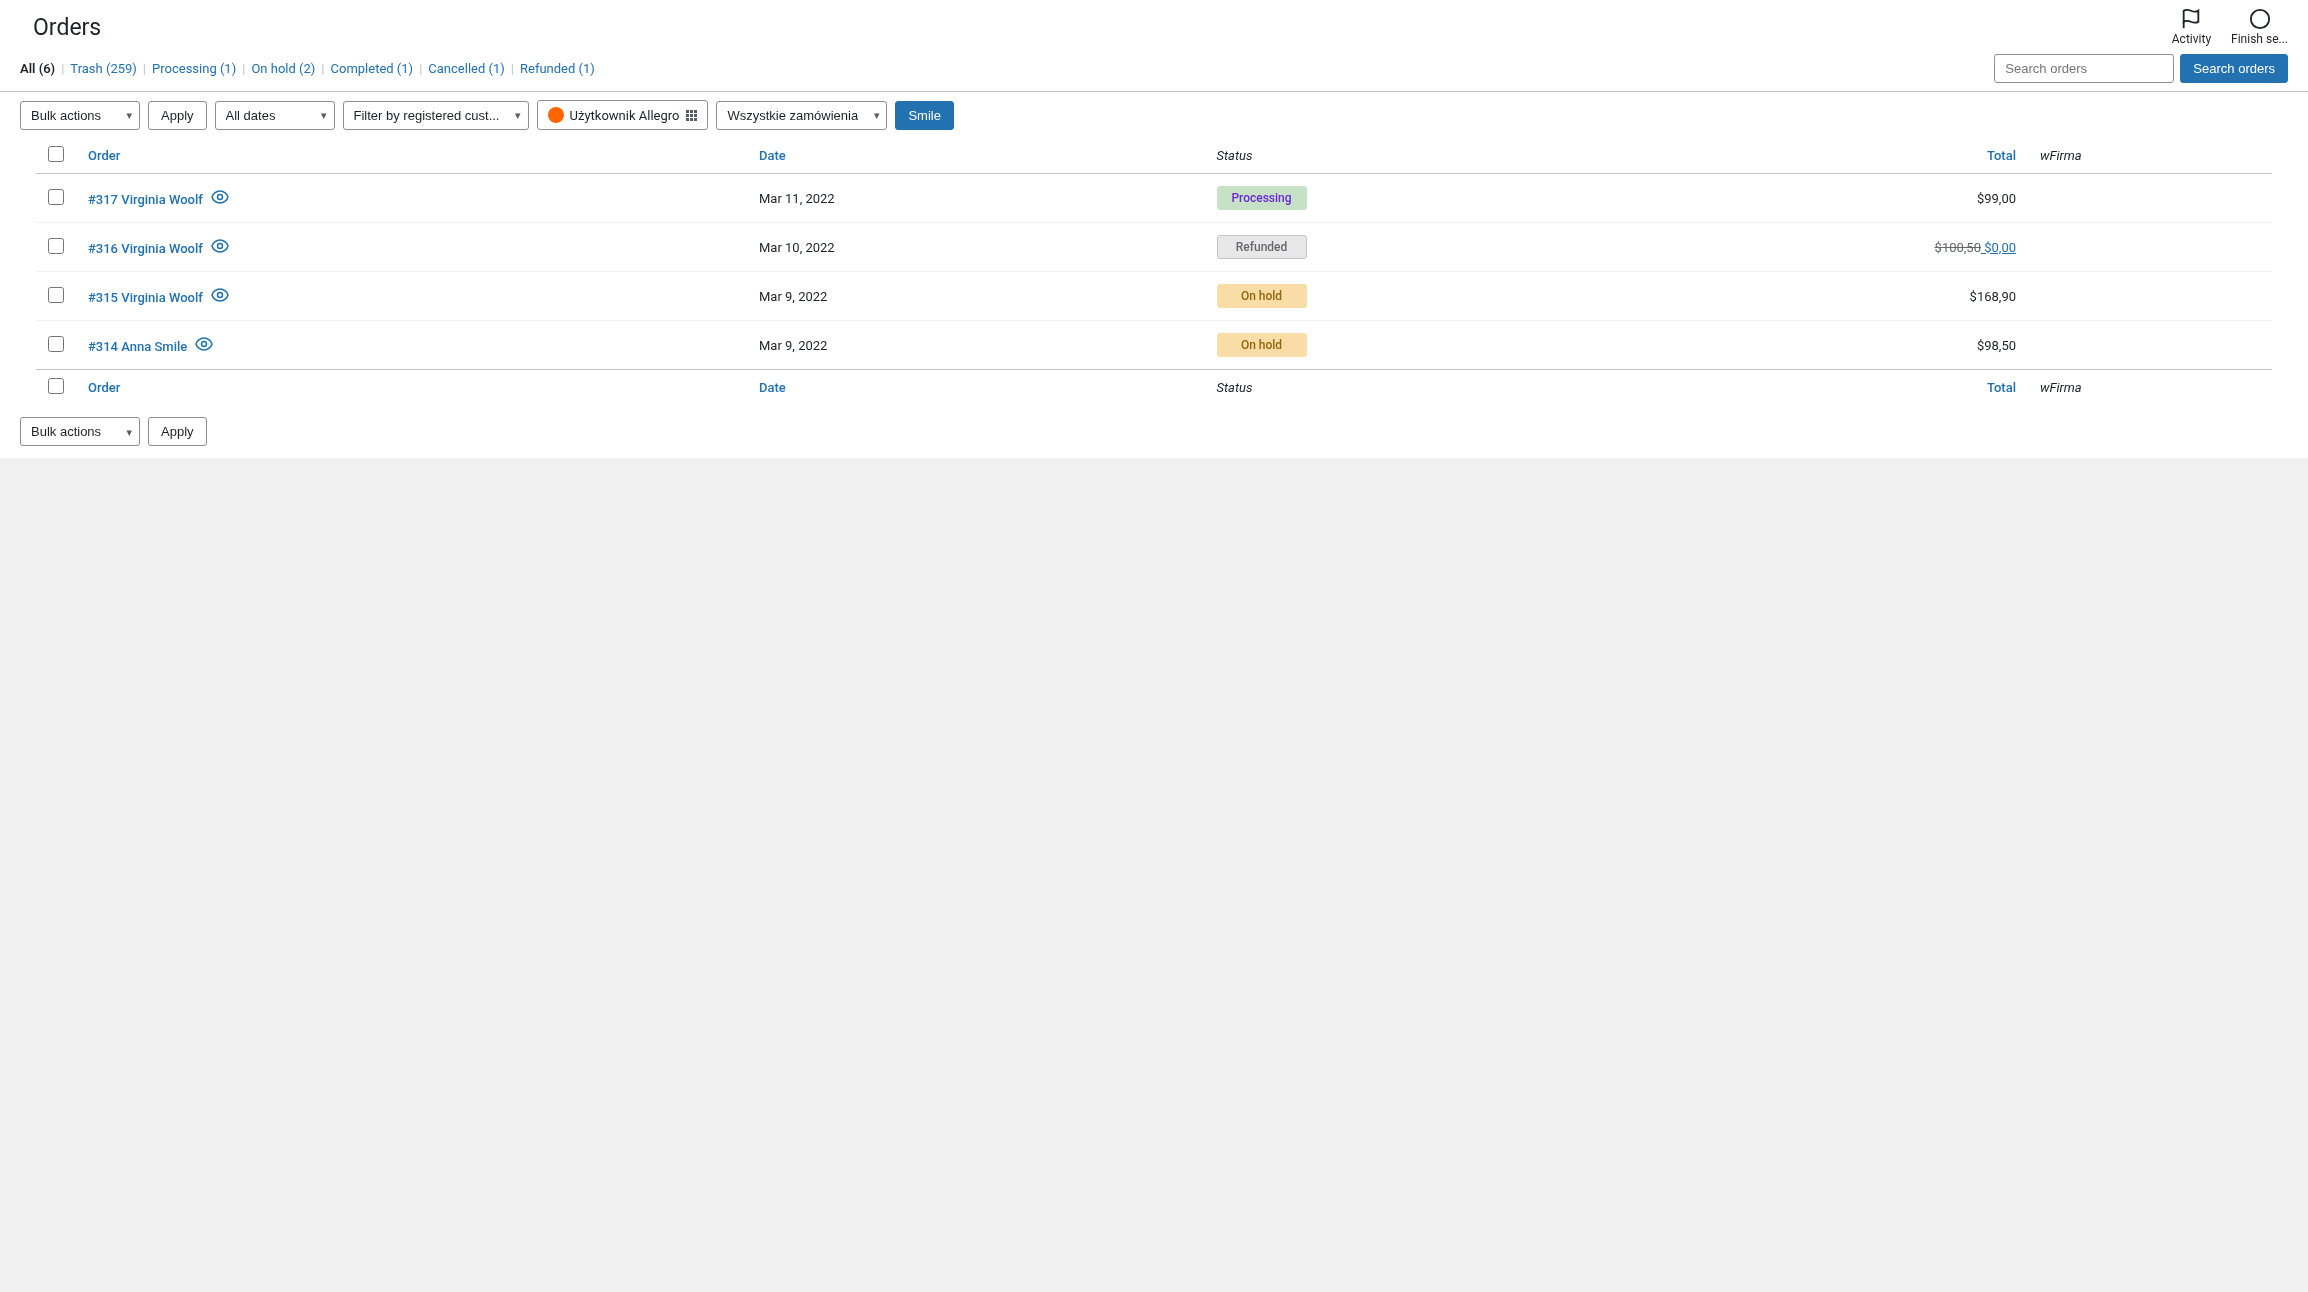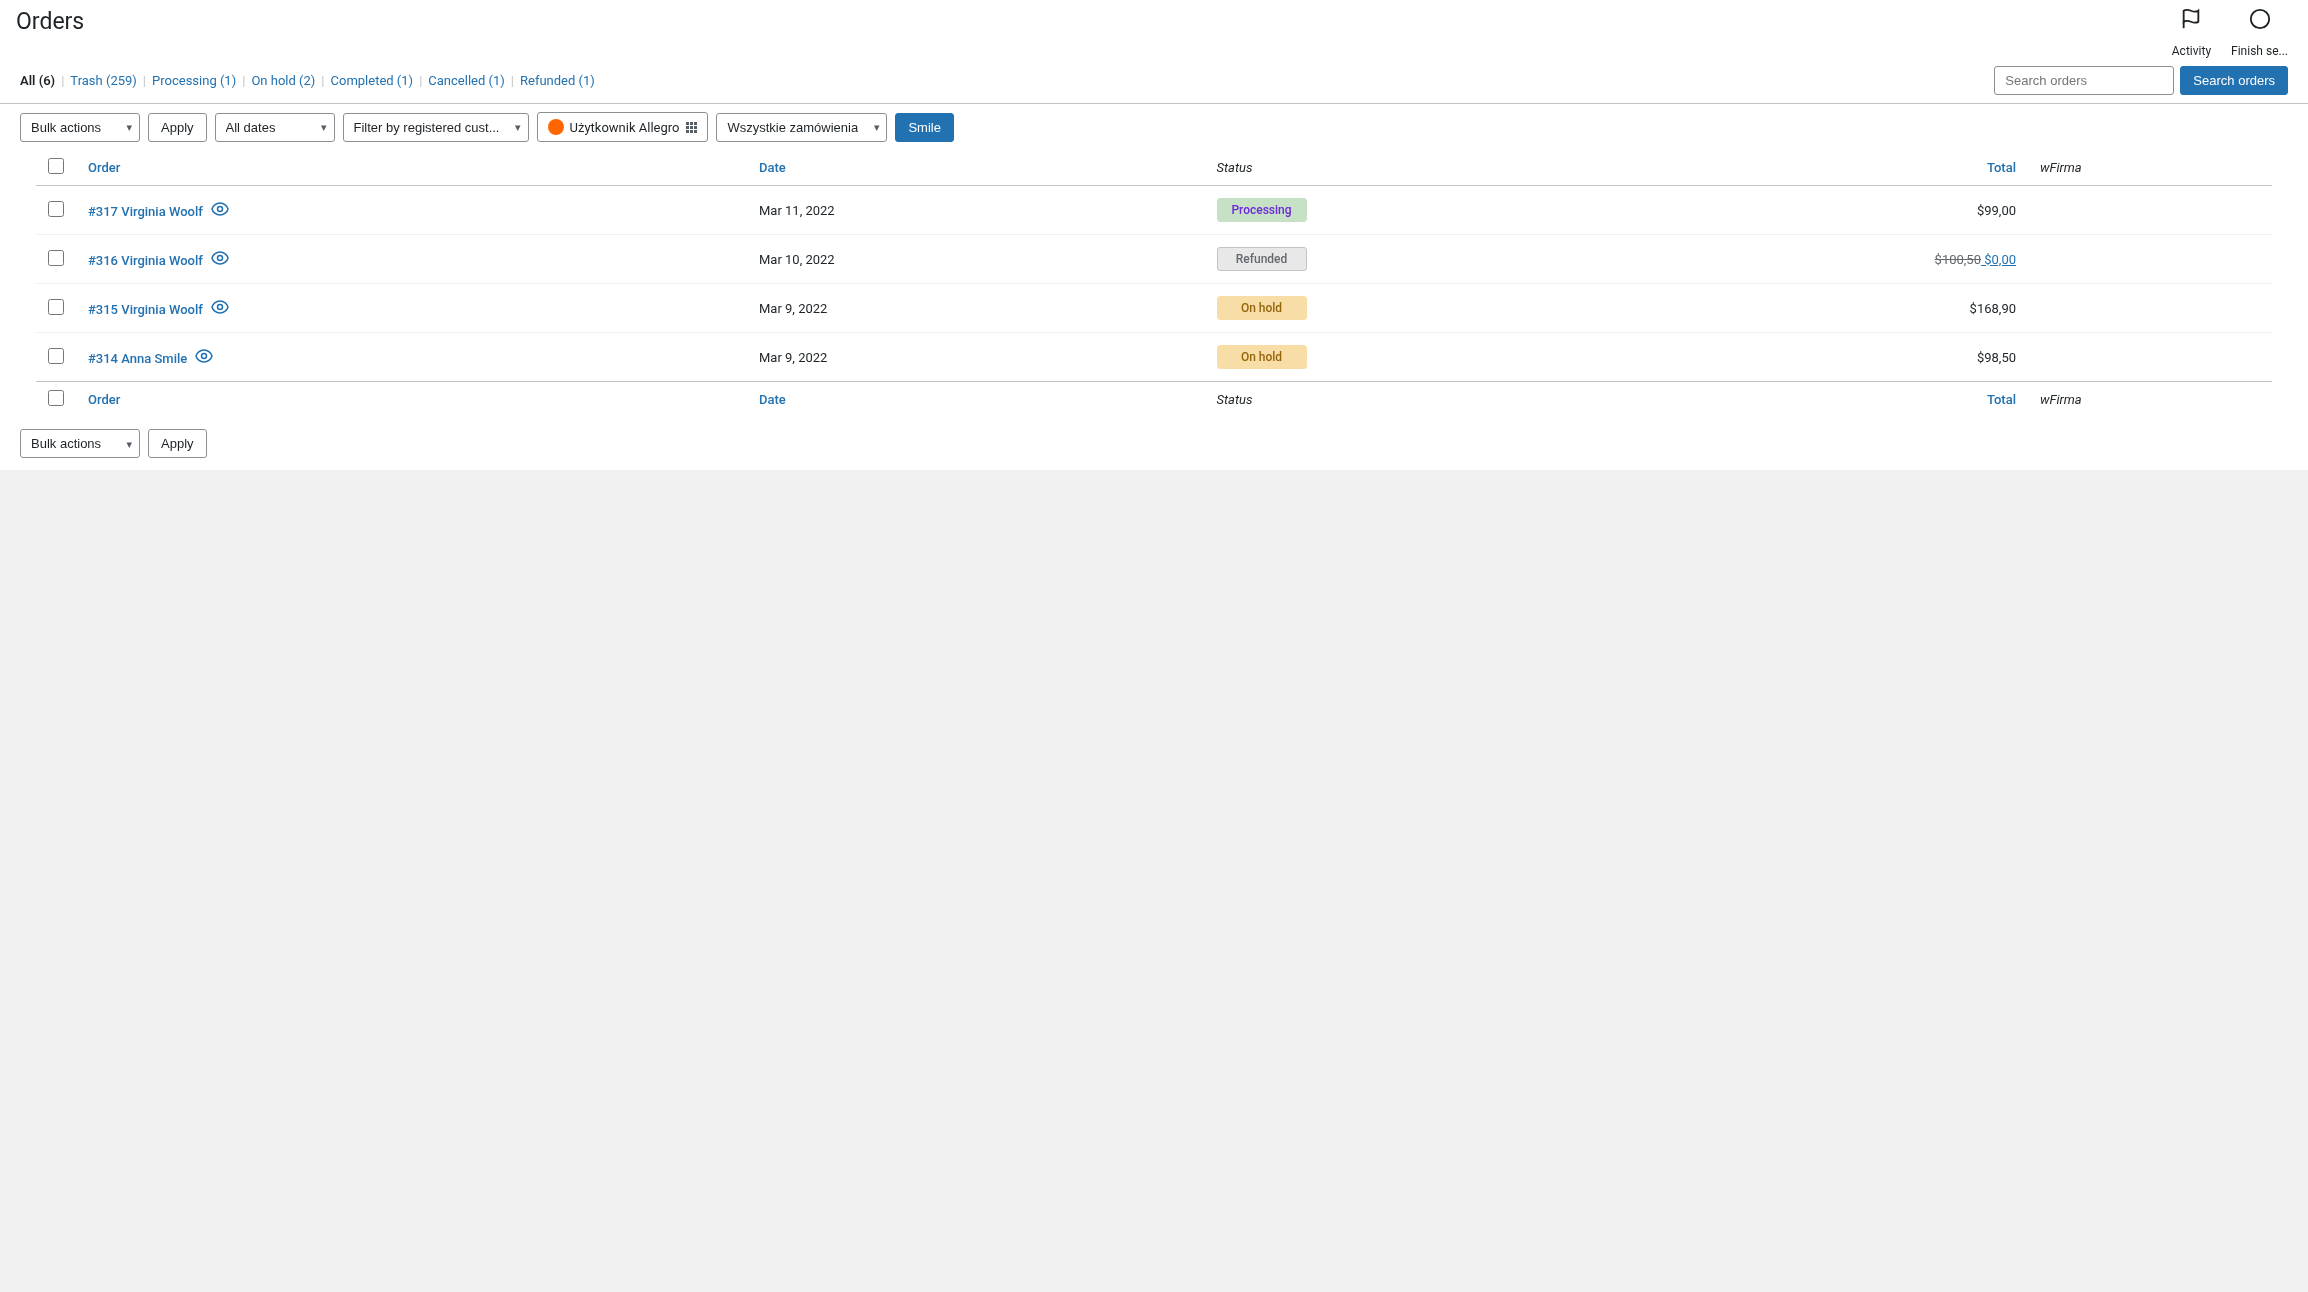--- a/index.html
+++ b/index.html
@@ -15,43 +15,43 @@
       padding: 0;
     }
     .content-area {
       background: #fff;
       margin: 0;
       padding: 16px 20px;
       position: relative;
     }
     .page-header {
       display: flex;
-      align-items: flex-start;
+      align-items: center;
       justify-content: space-between;
-      padding: 8px 20px 8px 16px;
+      padding: 8px 20px 8px 33px;
       background: #fff;
     }
     .page-title {
       font-size: 23px;
       font-weight: 400;
       color: #1d2327;
     }
     .header-actions {
       display: flex;
       align-items: center;
       gap: 20px;
     }
     .header-action-item {
       display: flex;
       flex-direction: column;
       align-items: center;
       cursor: pointer;
       color: #1d2327;
       font-size: 12px;
-      gap: 14px;
+      gap: 2px;
     }
     .header-action-item svg {
       width: 22px;
       height: 22px;
     }
     .subheader {
       padding: 0 20px 8px 20px;
       background: #fff;
       border-bottom: 1px solid #c3c4c7;
     }

